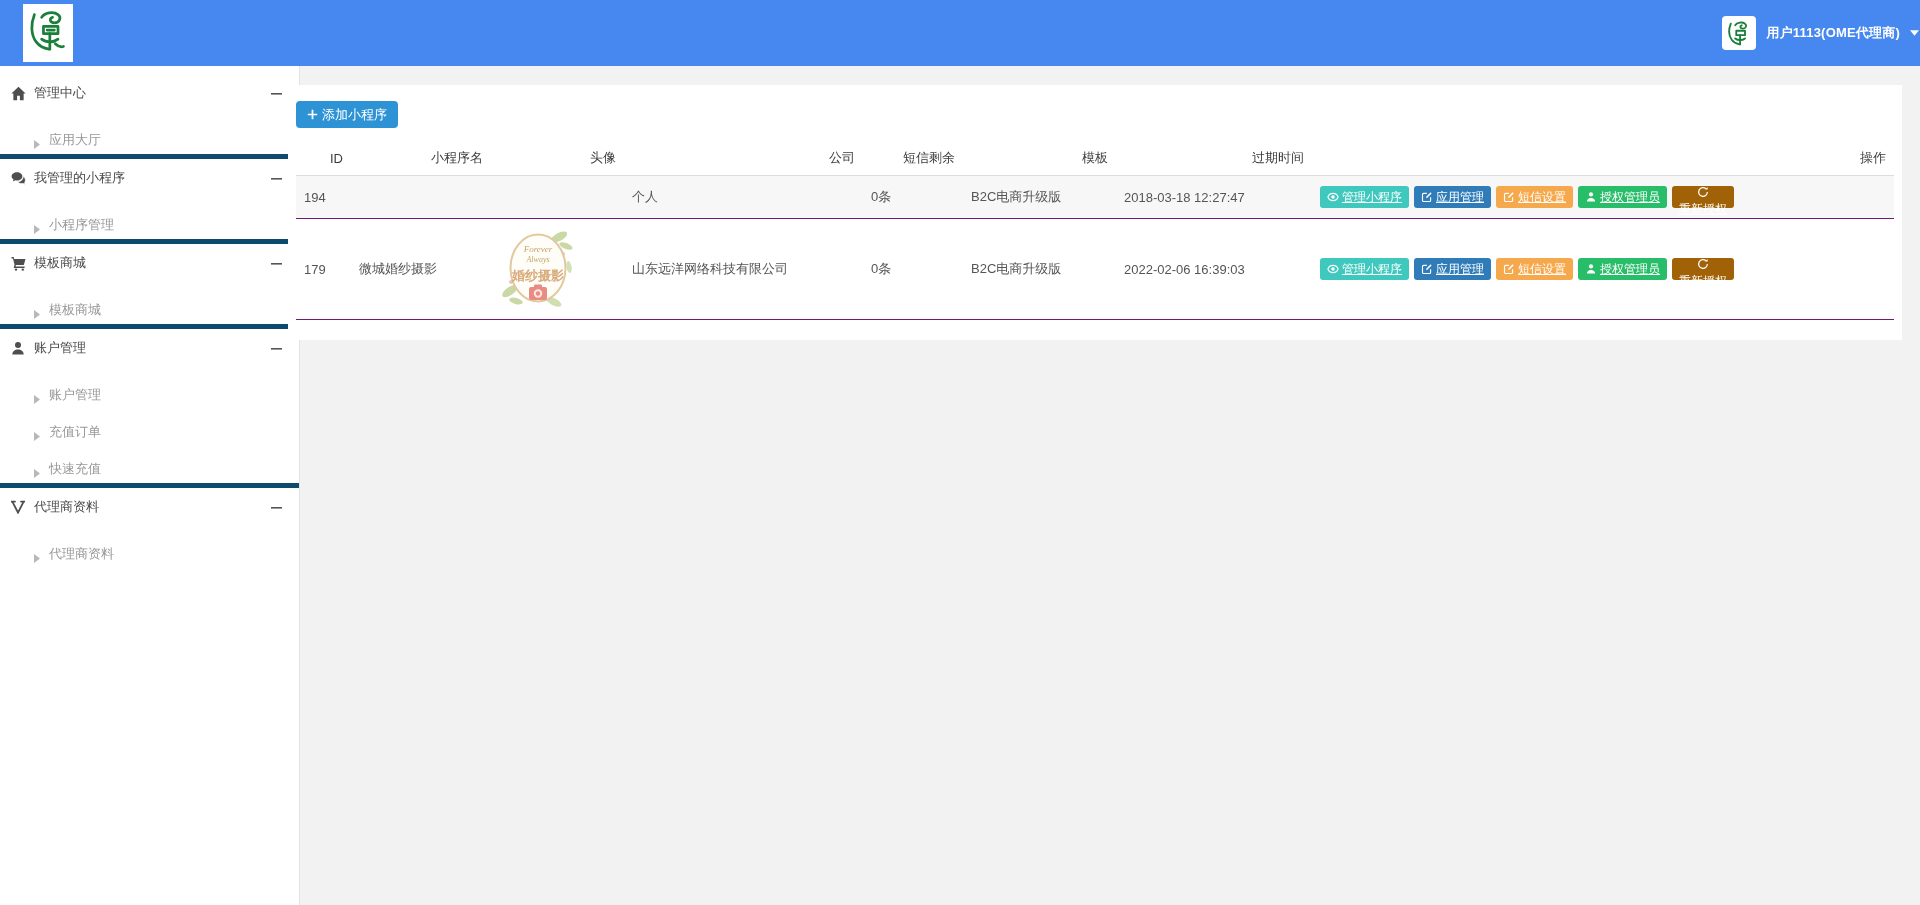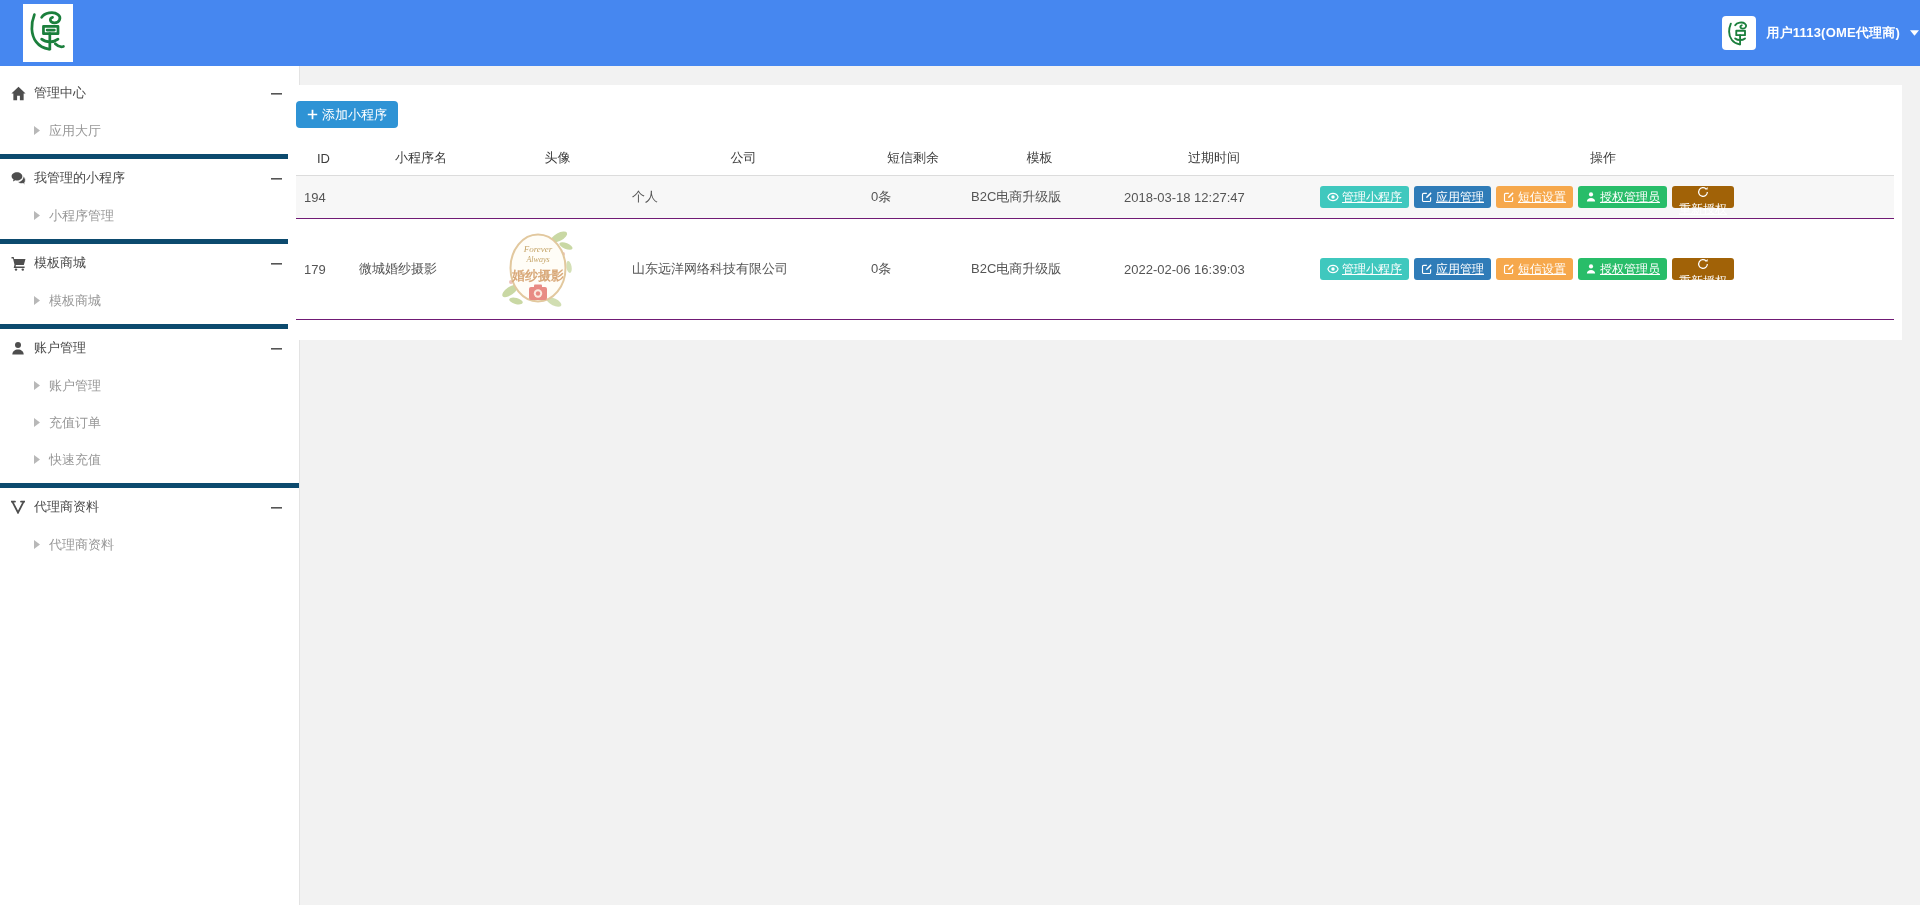--- a/index.html
+++ b/index.html
@@ -20,31 +20,31 @@
   .user-name { color:#fff; font-size:13px; font-weight:bold; letter-spacing:.2px; }
   
   .sidebar { position:absolute; left:0; top:66px; width:300px; height:839px; background:#fff;
              border-right:1px solid #e3e3e3; padding-top:8px; }
   .side-section { padding-bottom:5px; }
   .side-section + .side-section { border-top:5px solid #0c4a6e; }
   .side-head { display:flex; align-items:center; height:38px; padding:0 17px 0 11px;
                color:#4a4a4a; font-size:13px; cursor:pointer; }
   .side-head .sicon { width:15px; height:15px; margin-right:8px; color:#4e4e4e; flex:0 0 auto; }
   .side-head .minus { margin-left:auto; color:#555; display:flex; }
-  .side-sub { display:flex; align-items:center; height:37px; padding-left:34px;
+  .side-sub { display:flex; align-items:flex-end; height:37px; padding-left:34px;
               color:#989898; font-size:13px; cursor:pointer; }
   .side-sub .caret { margin-right:9px; display:flex; }
   
   .panel { position:absolute; left:288px; top:85px; width:1614px; height:255px; background:#fff;
            padding:16px 8px 0 8px; }
   .btn-add { display:inline-flex; align-items:center; gap:4px; height:27px; padding:0 11px;
              background:#2e93d5; color:#fff; border:none; border-radius:4px; font-size:13px;
              font-family:Liberation Mono, monospace; cursor:pointer; }
   table.sheet { width:100%; border-collapse:collapse; table-layout:fixed; margin-top:13px; }
-  .sheet th { text-align:center; font-size:13px; font-weight:normal; color:#3d3d3d;
+  .sheet th { text-align:right; font-size:13px; font-weight:normal; color:#3d3d3d;
               padding:8px; border-bottom:1px solid #dcdcdc; white-space:nowrap; }
   .sheet td { text-align:left; font-size:13px; color:#555; padding:8px; vertical-align:middle;
               border-bottom:1px solid #701a75; white-space:nowrap; overflow:hidden;margin-left:32px; }
   tr.zebra { background:#f7f7f7; }
   tr.r1 td { height:43px; }
   tr.r2 td { height:94px; }
   .actions { display:flex; align-items:center; gap:5px; }
   .abtn { display:inline-flex; align-items:center; gap:3px; height:22px; padding:0 7px;
           border:none; border-radius:3px; color:#fff; font-size:12px; font-family:inherit;
           cursor:pointer; white-space:nowrap;text-decoration:underline; }

